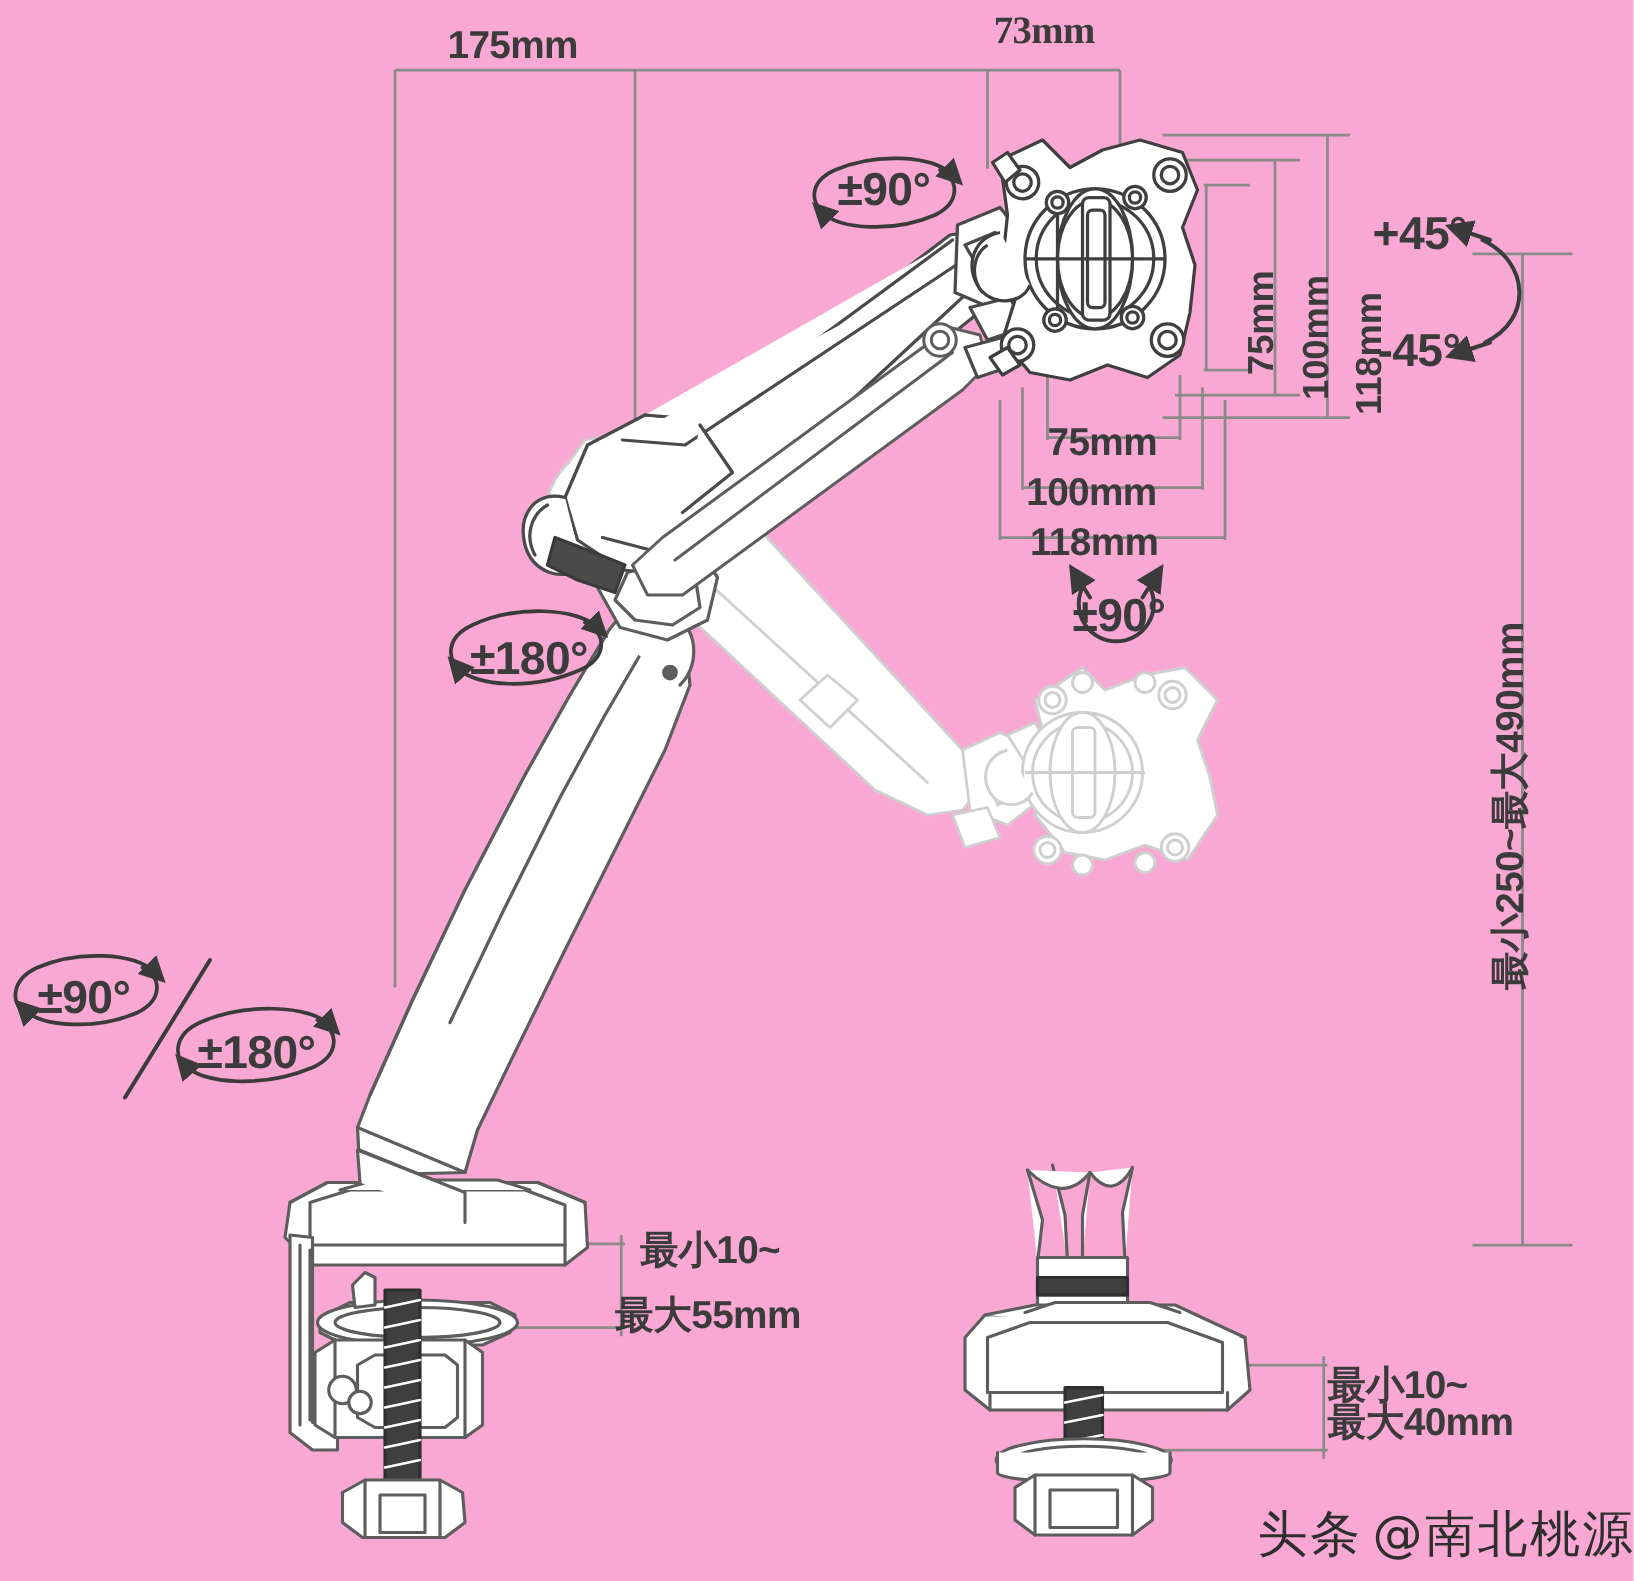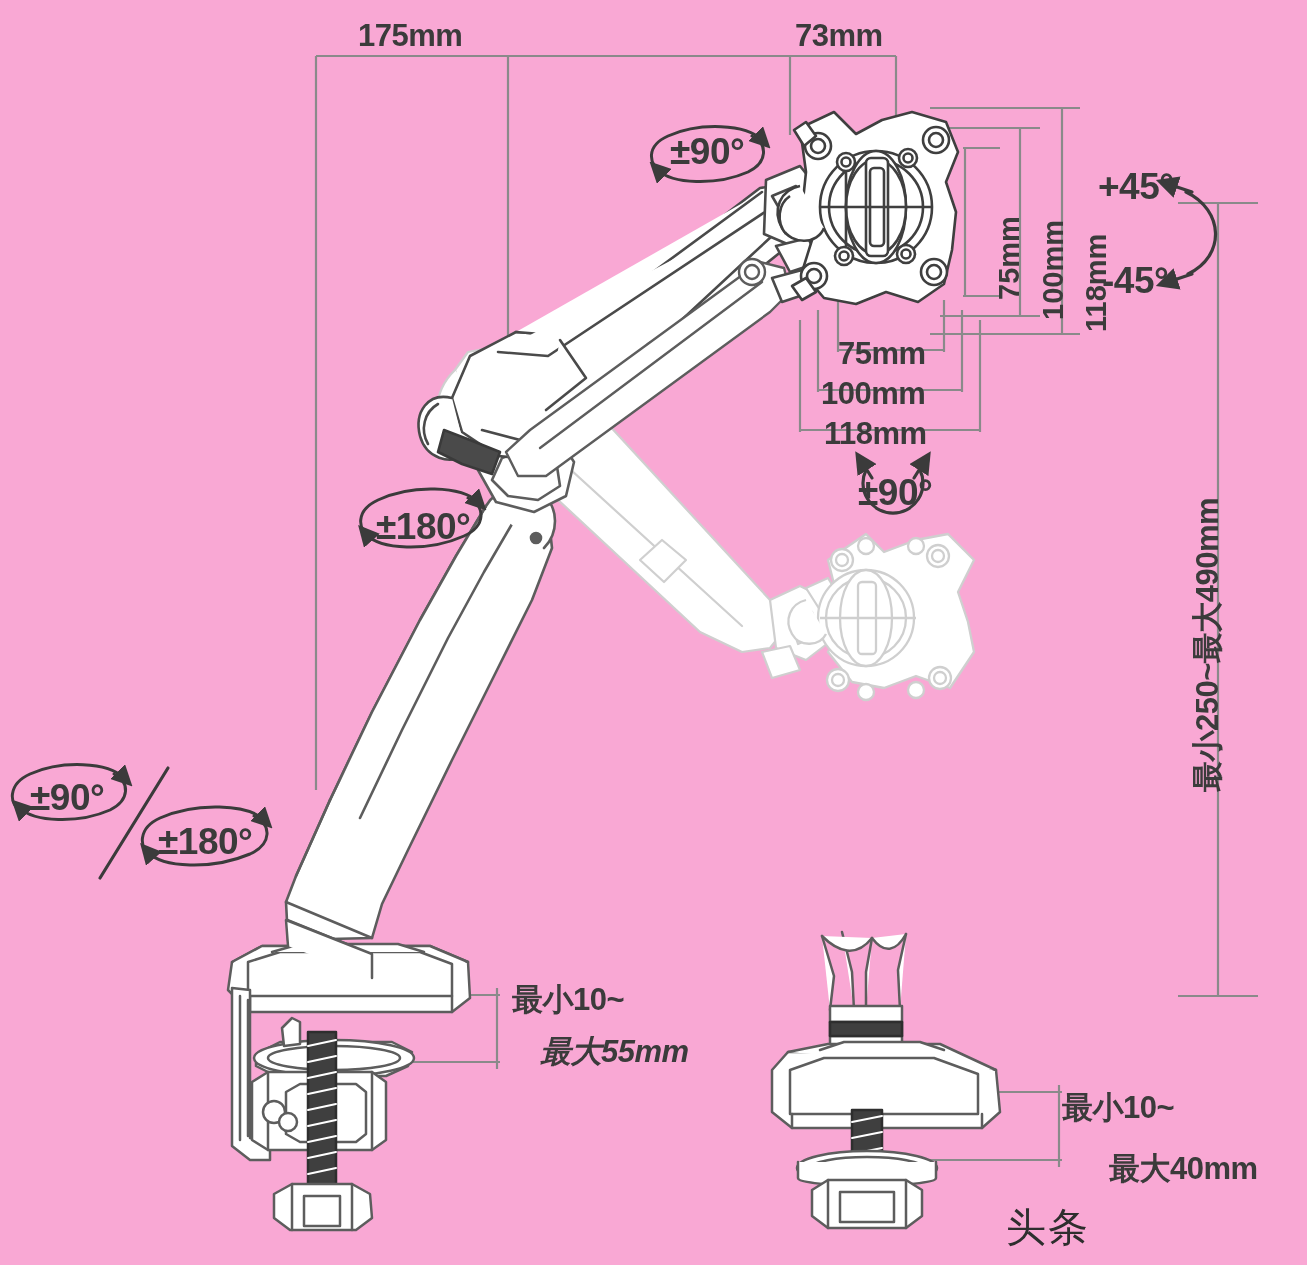--- a/index.html
+++ b/index.html
@@ -398,21 +398,21 @@
 
     <g>
       <path d="M152,856 C138,848 138,828 160,818 C196,802 248,804 264,820" stroke="#3b3b3b" stroke-width="3" fill="none" stroke-linecap="round" marker-end="url(#ah)"></path>
       <path d="M254,816 C272,824 272,844 250,854 C212,870 162,868 148,852" stroke="#3b3b3b" stroke-width="3" fill="none" stroke-linecap="round" marker-end="url(#ah)"></path>
     </g>
   </svg>
 
   <div class="lbl dim" style="left:358px; top:20px;">175mm</div>
 
 
-  <div class="lbl dim" style="left:795px; top:20px;">73mm</div>
+  <div class="lbl dim" style="left:795px; top:8px;font-family:Liberation Serif, serif;">73mm</div>
 
   <div class="lbl dimsm vert" style="left:995px; top:300px; transform:rotate(-90deg);">75mm</div>
 
   <div class="lbl dimsm vert" style="left:1039px; top:320px; transform:rotate(-90deg);">100mm</div>
 
   <div class="lbl dimsm vert" style="left:1082px; top:332px; transform:rotate(-90deg);">118mm</div>
 
   <div class="lbl dim" style="left:838px; top:338px;">75mm</div>
 
   <div class="lbl dim" style="left:821px; top:378px;">100mm</div>
@@ -430,22 +430,23 @@
   <div class="lbl ang" style="left:376px; top:508px;">±180°</div>
 
   <div class="lbl ang" style="left:858px; top:474px;">±90°</div>
 
   <div class="lbl ang" style="left:30px; top:779px;">±90°</div>
 
   <div class="lbl ang" style="left:158px; top:823px;">±180°</div>
 
   <div class="lbl dim" style="left:512px; top:984px;">最小10~</div>
 
-  <div class="lbl dim" style="left:540px; top:1036px;font-style:italic;">最大55mm</div>
+  <div class="lbl dim" style="left:492px; top:1036px;">最大55mm</div>
 
   <div class="lbl dim" style="left:1062px; top:1092px;">最小10~</div>
 
-  <div class="lbl dim" style="left:1062px; top:1153px;margin-left:47px;">最大40mm</div>
+  <div class="lbl dim" style="left:1062px; top:1122px;">最大40mm</div>
 
   <div class="wm" style="left:1006px; top:1200px;">头条</div>
 
+  <div class="wm" style="left:1098px; top:1200px;">@南北桃源</div>
 
 </div>
 
 </body></html>

